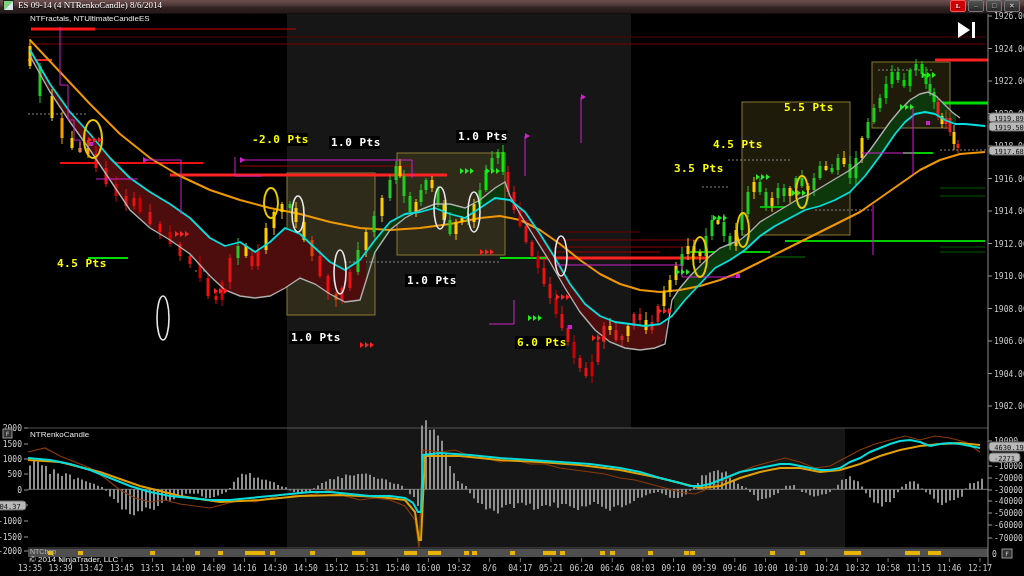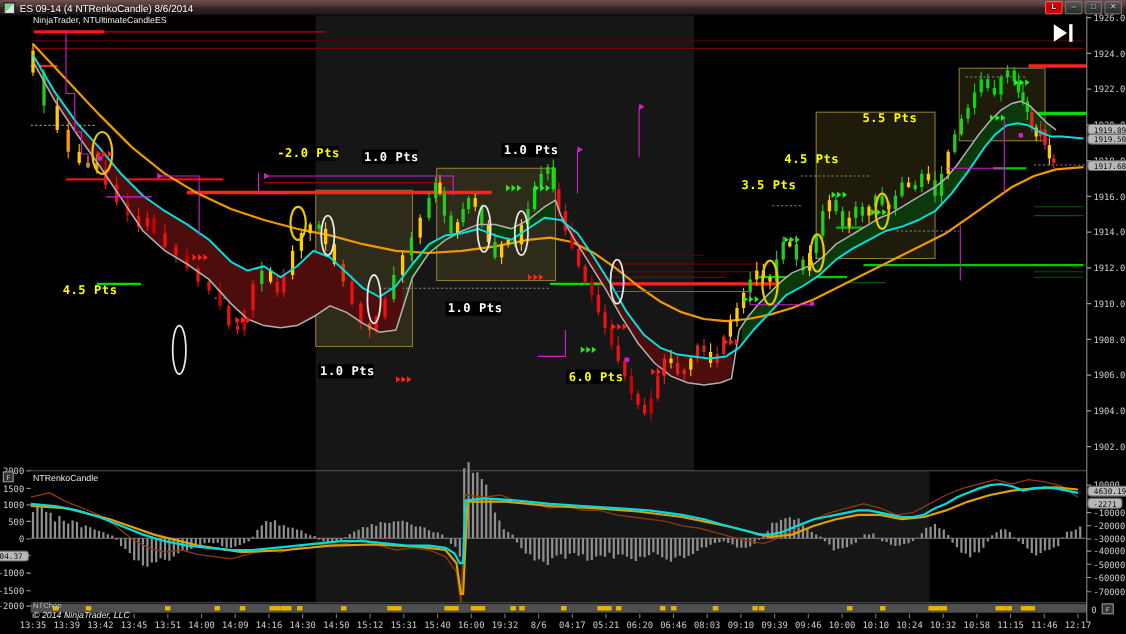--- a/index.html
+++ b/index.html
@@ -1,21 +1,21 @@
 <!DOCTYPE html>
 <html><head>
 <meta charset="utf-8">
 <style>
   html,body{margin:0;padding:0;background:#000;}
   .window{position:relative;width:1024px;height:576px;background:#000;overflow:hidden;
           font-family:"Liberation Sans",sans-serif;}
   .titlebar{position:absolute;left:0;top:0;width:1024px;height:13px;
             background:linear-gradient(to bottom,#6e5050 0%,#4a3434 45%,#352424 55%,#241818 100%);
-            display:flex;align-items:flex-end;font-size:9px;color:#fff;
-            text-shadow:0 1px 1px #000;border-bottom:1px solid #111;}
+            display:flex;align-items:flex-start;font-size:9px;color:#fff;
+            text-shadow:0 1px 1px #000;border-bottom:1px solid #111;font-family:Liberation Serif, serif;}
   .app-icon{width:9px;height:9px;margin:0 4px 0 3px;
             background:linear-gradient(135deg,#7fd37f 0 50%,#d9e6ef 50% 100%);
             border:1px solid #222;flex:0 0 auto;}
   .tb-title{flex:1 1 auto;white-space:nowrap;overflow:hidden;}
   .tb-btns{display:flex;align-items:center;gap:2px;margin-right:4px;}
   .tb-btn{width:14px;height:10px;font-size:7px;line-height:10px;text-align:center;
           color:#ddd;background:linear-gradient(#555,#2a2a2a);border:1px solid #777;
           border-radius:2px;}
   .tb-btn.lock{background:#c00;color:#fff;border-color:#f55;font-weight:bold;}
   .ovl{position:absolute;color:#e8e8e8;font-size:8px;line-height:8px;white-space:nowrap;z-index:5;}
@@ -30,24 +30,24 @@
     <div class="app-icon"></div>
     <div class="tb-title">ES 09-14 (4 NTRenkoCandle)  8/6/2014</div>
     <div class="tb-btns">
       <div class="tb-btn lock">L</div>
       <div class="tb-btn">–</div>
       <div class="tb-btn">□</div>
       <div class="tb-btn">✕</div>
     </div>
   </div>
 
-  <div class="ovl" style="left:30px;top:15px;">NinjaTrader, NTUltimateCandleES</div>
+  <div class="ovl" style="left:30px;top:15px;">NTFractals, NTUltimateCandleES</div>
   <div class="ovl" style="left:30px;top:431px;">NTRenkoCandle</div>
   <div class="ovl" style="left:30px;top:548px;font-size:7px;color:#bbb;">NTChop</div>
-  <div class="ovl" style="left:30px;top:556px;font-style:italic;">© 2014 NinjaTrader, LLC</div>
+  <div class="ovl" style="left:30px;top:556px;">© 2014 NinjaTrader, LLC</div>
 
   <svg id="chart" width="1024" height="576" viewBox="0 0 1024 576" style="position:absolute;left:0;top:0;">
     <g id="g-shade">
         <rect x="287" y="14" width="344" height="414" fill="#161616"></rect>
         <rect x="287" y="428" width="558" height="120" fill="#161616"></rect>
       </g>
     <g id="g-boxes">
         <rect x="287" y="173" width="88" height="142" fill="rgba(125,108,45,0.25)" stroke="#8a7a30" stroke-width="1"></rect>
         <rect x="397" y="153" width="108" height="102" fill="rgba(125,108,45,0.25)" stroke="#8a7a30" stroke-width="1"></rect>
         <rect x="742" y="102" width="108" height="133" fill="rgba(125,108,45,0.25)" stroke="#8a7a30" stroke-width="1"></rect>

